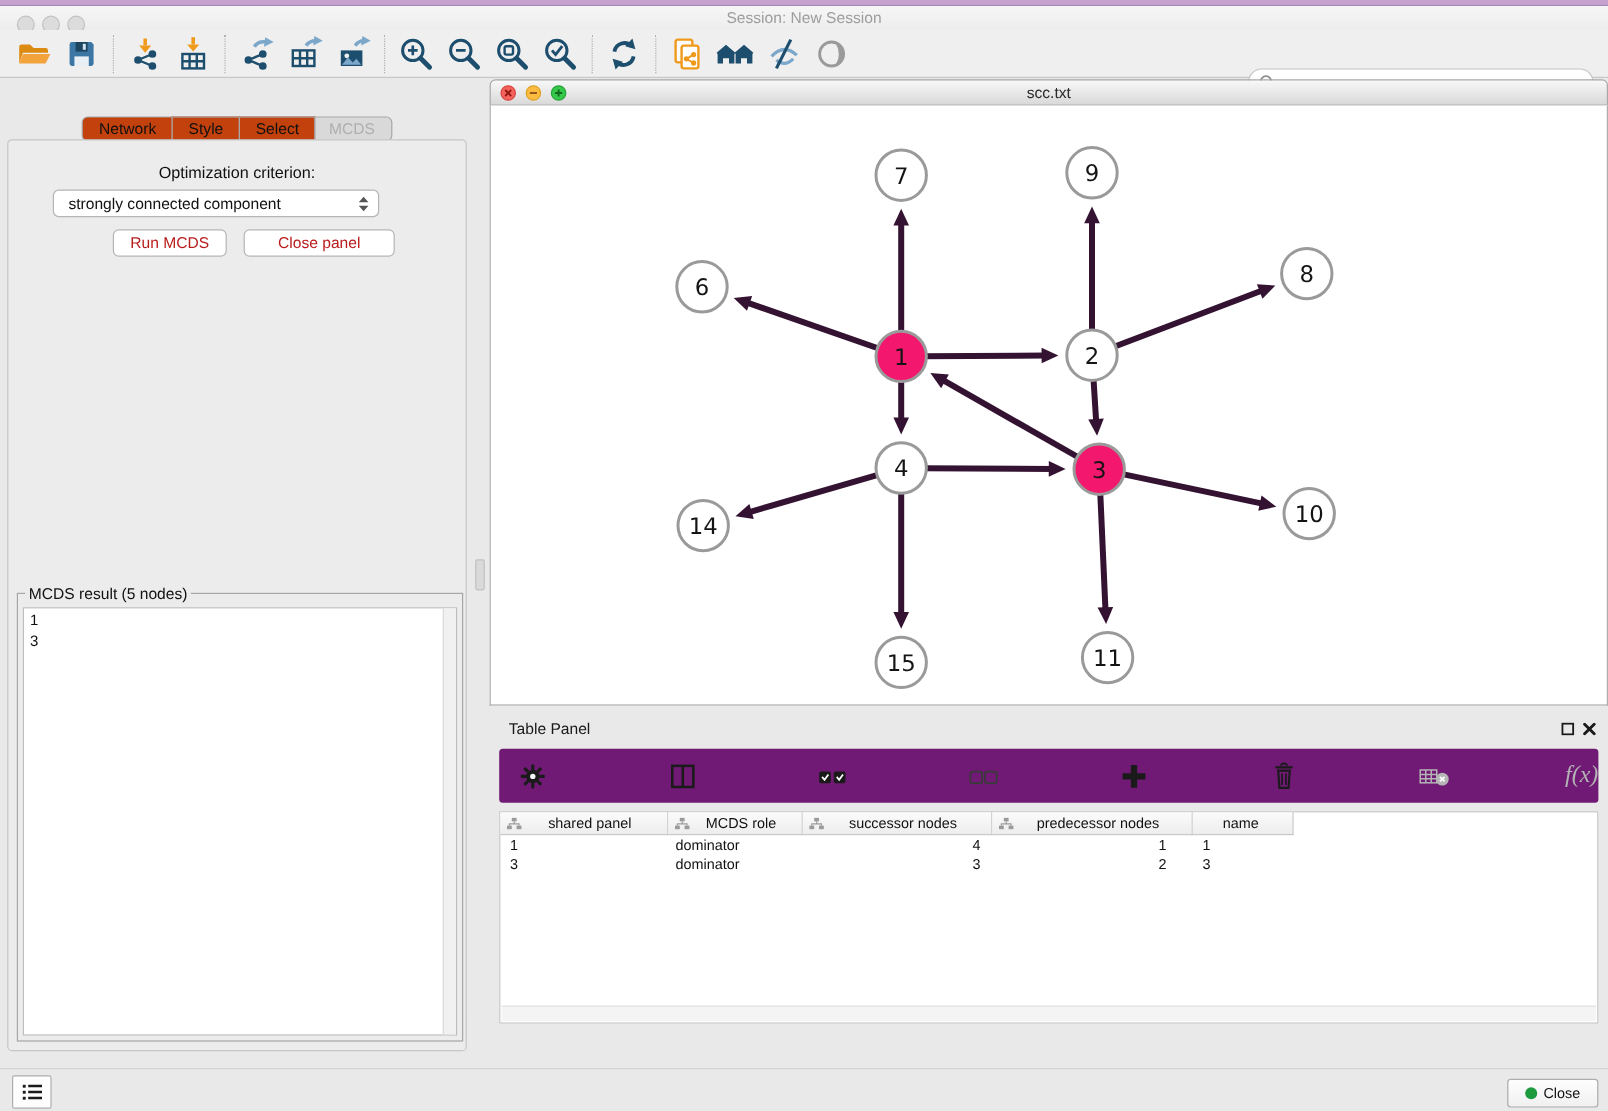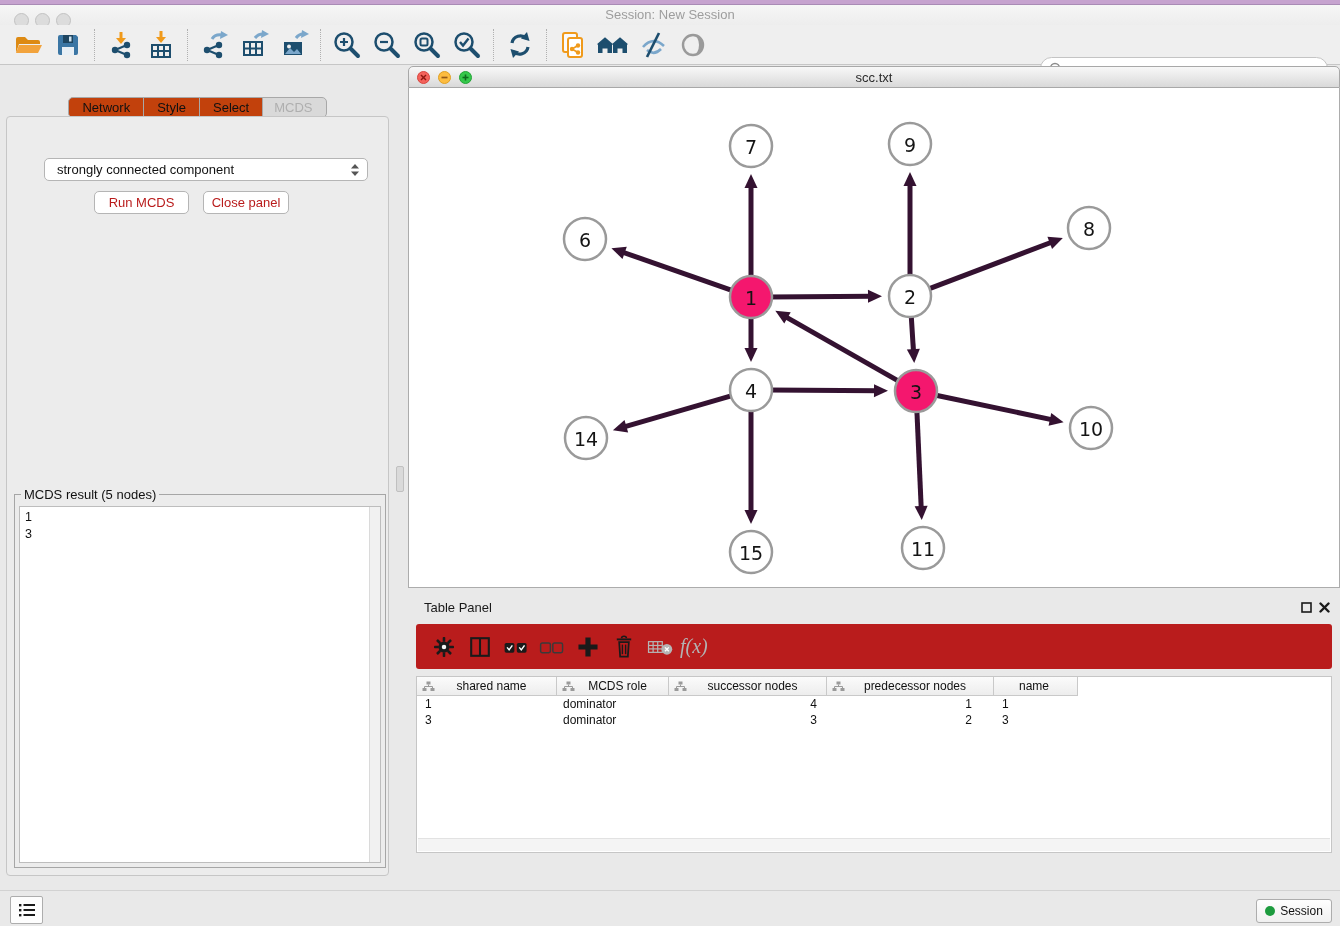--- a/index.html
+++ b/index.html
@@ -31,27 +31,27 @@
   #cp-header{position:absolute;left:0;top:0;width:100%;height:26px;}
   #cp-title{position:absolute;left:14px;top:5px;font-size:13px;color:#1a1a1a;}
   .win-btns{position:absolute;right:8px;top:7px;display:flex;gap:7px;align-items:center;}
   #cp-tabs{position:absolute;left:0;top:31px;width:100%;display:flex;justify-content:center;}
   .tab{background:#c2410c;border:1px solid #A8A8A8;height:19px;line-height:19px;font-size:13px;padding:0 13px;margin-left:-1px;color:#111;}
   .tab.first{border-radius:5px 0 0 5px;margin-left:0;}
   .tab.last{border-radius:0 5px 5px 0;}
   .tab.selected{background:#D9D9D9;color:#AFAFAF;padding-left:11px;}
   #cp-box{position:absolute;left:6px;top:50px;width:383px;height:760px;background:#ECECEC;border:1px solid #C6C6C6;border-radius:4px;box-sizing:border-box;}
   #opt-label{position:absolute;left:0;top:70px;width:100%;text-align:center;font-size:13.5px;color:#111;}
-  #opt-dropdown{position:absolute;left:44px;top:92px;width:324px;height:23px;background:#fff;border:1px solid #B5B5B5;border-radius:5px;
+  #opt-dropdown{position:absolute;left:44px;top:92px;width:272px;height:23px;background:#fff;border:1px solid #B5B5B5;border-radius:5px;
     display:flex;align-items:center;box-sizing:border-box;padding-left:12px;font-size:13px;color:#111;}
   #opt-dropdown .chev{margin-left:auto;margin-right:7px;}
   .cp-btn{position:absolute;top:125px;height:23px;background:#fff;border:1px solid #B5B5B5;border-radius:5px;
     font-size:13px;color:#b91c1c;display:flex;align-items:center;justify-content:center;box-sizing:border-box;}
   #run-btn{left:94px;width:95px;}
-  #close-btn{left:203px;width:86px;}
+  #close-btn{left:203px;width:126px;}
   #result-group{position:absolute;left:14px;top:428px;width:372px;height:374px;border:1px solid #A6A6A6;box-sizing:border-box;}
   #result-legend{position:absolute;left:6px;top:-8px;background:#ECECEC;padding:0 3px;font-size:13px;color:#111;}
   #result-area{position:absolute;left:4px;top:11px;right:4px;bottom:4px;background:#fff;border:1px solid #BDBDBD;}
   #result-text{position:absolute;left:5px;top:2px;font-size:12.5px;color:#111;white-space:pre;line-height:17px;}
   #result-scroll{position:absolute;right:0;top:0;width:11px;height:100%;background:#F1F1F1;border-left:1px solid #DADADA;box-sizing:border-box;}
   #cp-splitter{left:396px;top:466px;width:6px;height:24px;background:#DADADA;border:1px solid #C0C0C0;border-radius:2px;}
 
   
   #network-window{left:408px;top:66px;width:932px;height:522px;}
   #nw-titlebar{position:absolute;left:0;top:0;width:100%;height:22px;background:linear-gradient(#F8F8F8,#D9D9D9);
@@ -61,22 +61,22 @@
   .light{width:13px;height:13px;border-radius:50%;display:flex;align-items:center;justify-content:center;box-sizing:border-box;}
   .light.red{background:#F4625B;border:1px solid #D8453F;}
   .light.yellow{background:#FDBC40;border:1px solid #DFA023;}
   .light.green{background:#35C84B;border:1px solid #24A337;}
   #nw-canvas{position:absolute;left:0;top:22px;width:932px;height:500px;background:#fff;
     border:1px solid #ACACAC;border-top:none;box-sizing:border-box;}
 
   
   #table-panel{left:408px;top:595px;width:932px;height:295px;}
   #tp-title{position:absolute;left:16px;top:5px;font-size:13px;color:#1a1a1a;}
-  #tp-toolbar{position:absolute;left:8px;top:29px;width:916px;height:45px;background:#b91c1c;border-radius:3px;
-    display:flex;align-items:center;gap:0;padding-left:10px;box-sizing:border-box;}
+  #tp-toolbar{position:absolute;left:8px;top:29px;width:916px;height:45px;background:#701a75;border-radius:3px;
+    display:flex;align-items:center;gap:0;padding-left:10px;box-sizing:border-box;justify-content:space-between;}
   .tp-ico{width:36px;height:36px;display:flex;align-items:center;justify-content:center;}
   #fx-label{font-family:"Liberation Serif",serif;font-style:italic;font-size:20px;color:#B3B3B3;margin-left:2px;}
   #tp-table{position:absolute;left:8px;top:81px;width:916px;height:177px;background:#fff;border:1px solid #C6C6C6;box-sizing:border-box;}
   #tp-head{display:flex;height:19px;}
   .th{background:linear-gradient(#FBFBFB,#EDEDED);border-right:1px solid #C9C9C9;border-bottom:1px solid #C9C9C9;
     box-sizing:border-box;display:flex;align-items:center;font-size:12px;color:#111;padding-left:5px;}
   .th:first-child{border-left:none;}
   .th .lbl{flex:1;text-align:center;padding-right:8px;}
   .tr{display:flex;height:16px;align-items:center;font-size:12px;color:#111;}
   .td{box-sizing:border-box;overflow:hidden;white-space:nowrap;}
@@ -263,20 +263,21 @@
 </div>
 
 <div id="control-panel" class="abs">
   <div id="cp-tabs">
     <div class="tab first">Network</div>
     <div class="tab">Style</div>
     <div class="tab">Select</div>
     <div class="tab last selected">MCDS</div>
   </div>
   <div id="cp-box"></div>
+  <div id="opt-label">Optimization criterion:</div>
   <div id="opt-dropdown">
     <span>strongly connected component</span>
     <svg class="chev" width="10" height="14" viewBox="0 0 10 14">
         <polygon points="5,1 9,5.5 1,5.5" fill="#555"></polygon>
         <polygon points="5,13 9,8.5 1,8.5" fill="#555"></polygon>
       </svg>
   </div>
   <div id="run-btn" class="cp-btn">Run MCDS</div>
   <div id="close-btn" class="cp-btn">Close panel</div>
   <div id="result-group">
@@ -470,21 +471,21 @@
     <div id="tp-head">
       <div class="th" style="width:140px">
           <svg width="13" height="11" viewBox="0 0 13 11">
             <g fill="#9A9A9A">
               <rect x="4.5" y="0.5" width="4" height="3"></rect>
               <rect x="0.5" y="7" width="4" height="3"></rect>
               <rect x="8.5" y="7" width="4" height="3"></rect>
             </g>
             <path d="M6.5 3.5 v2 M2.5 7 v-1.5 h8 V7" stroke="#9A9A9A" fill="none"></path>
           </svg>
-          <span class="lbl">shared name</span>
+          <span class="lbl">shared panel</span>
         </div>
       <div class="th" style="width:112px">
           <svg width="13" height="11" viewBox="0 0 13 11">
             <g fill="#9A9A9A">
               <rect x="4.5" y="0.5" width="4" height="3"></rect>
               <rect x="0.5" y="7" width="4" height="3"></rect>
               <rect x="8.5" y="7" width="4" height="3"></rect>
             </g>
             <path d="M6.5 3.5 v2 M2.5 7 v-1.5 h8 V7" stroke="#9A9A9A" fill="none"></path>
           </svg>
@@ -545,15 +546,15 @@
         </g>
         <g fill="#1a1a1a">
           <rect x="1" y="2" width="2.4" height="2.4"></rect>
           <rect x="1" y="7" width="2.4" height="2.4"></rect>
           <rect x="1" y="12" width="2.4" height="2.4"></rect>
         </g>
       </svg>
   </div>
   <div id="memory-btn">
     <span id="memory-dot"></span>
-    <span>Session</span>
+    <span>Close</span>
   </div>
 </div>
 
 </body></html>

